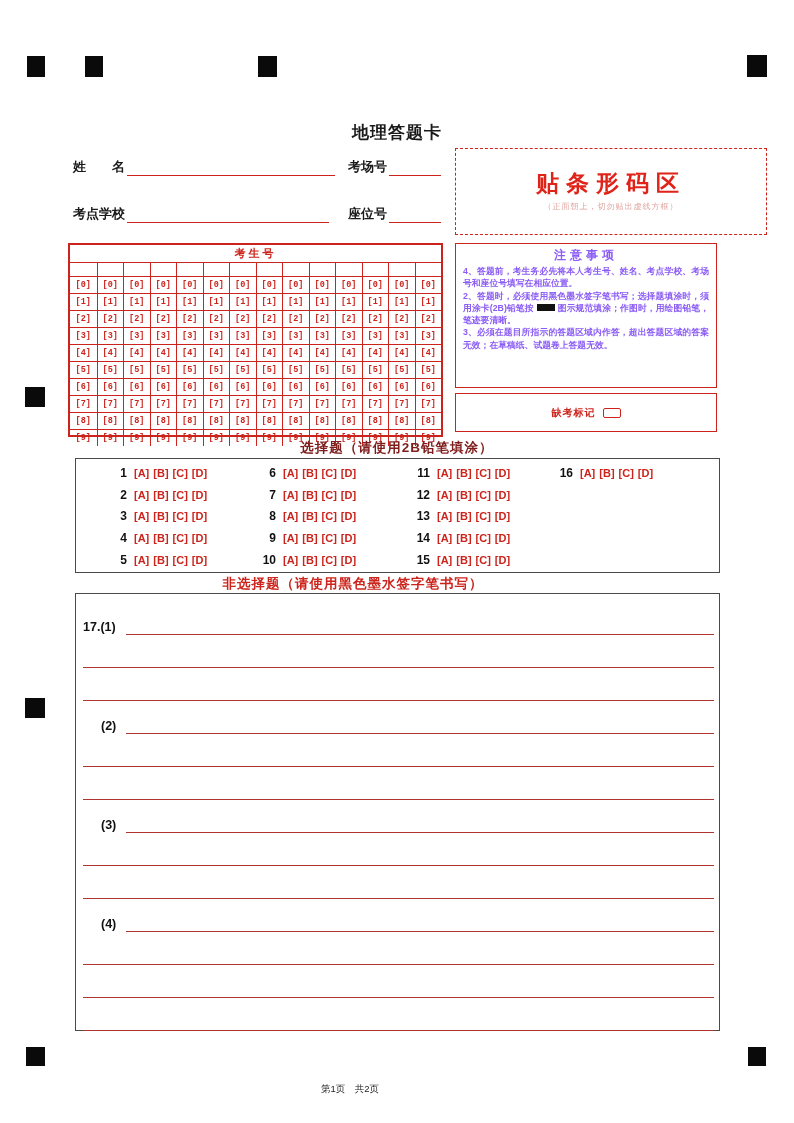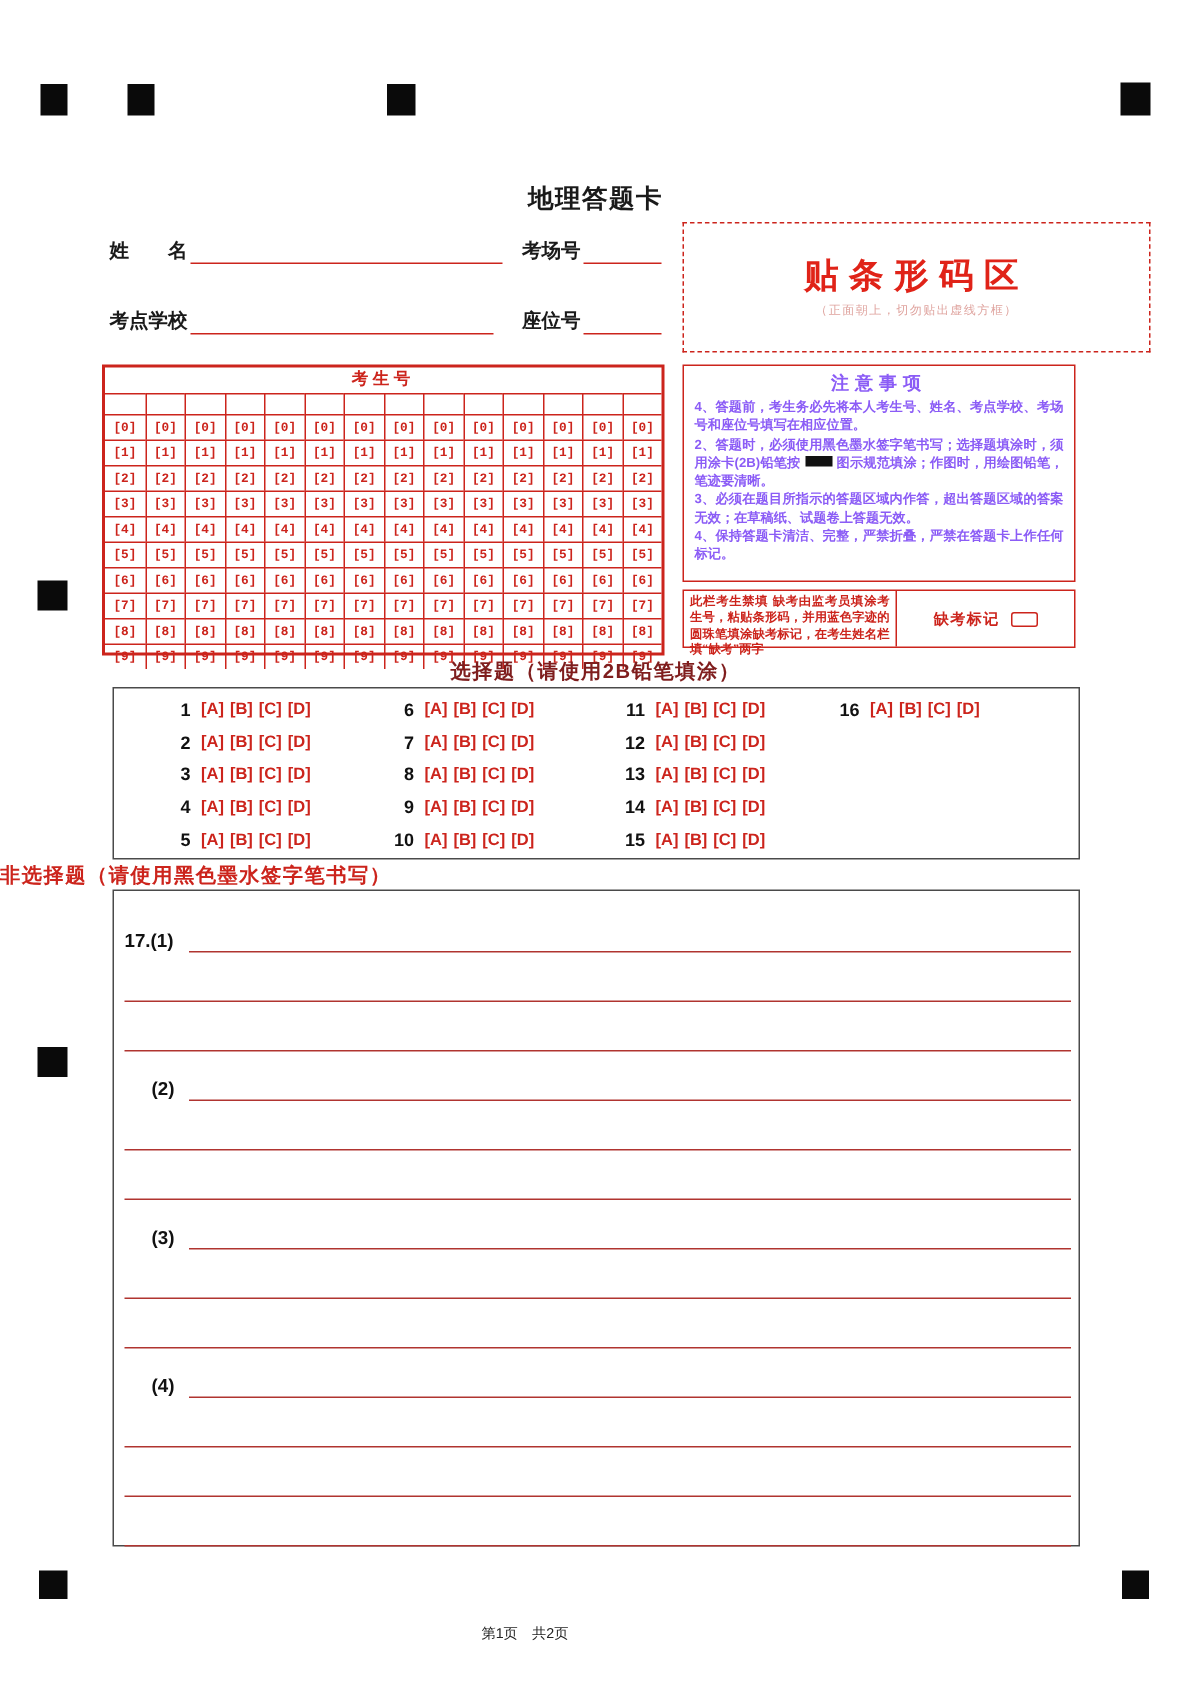--- a/index.html
+++ b/index.html
@@ -44,21 +44,21 @@
   
   .choice-title{position:absolute;left:0;top:439px;width:794px;text-align:center;
       font-size:13.5px;font-weight:bold;color:#7f1d1d;letter-spacing:1px;}
   .choice-box{position:absolute;left:75px;top:458px;width:645px;height:115px;
       border:1.5px solid #4a4a4a;box-sizing:border-box;}
   .cq-col{position:absolute;top:3px;}
   .cq-row{height:21.8px;display:flex;align-items:center;}
   .cq-num{display:inline-block;width:26px;text-align:right;font-size:12px;font-weight:bold;color:#111;margin-right:7px;}
   .cq-opt{color:#cc241c;font-size:11px;font-weight:bold;margin-right:4px;}
   
-  .essay-title{position:absolute;left:0;top:575px;width:706px;
+  .essay-title{position:absolute;left:0;top:575px;width:706px;text-align:center;
       font-size:13.5px;font-weight:bold;color:#cc241c;letter-spacing:1px;}
   .essay-box{position:absolute;left:75px;top:593px;width:645px;height:438px;
       border:1.5px solid #4a4a4a;box-sizing:border-box;}
   .essay-line{position:absolute;height:0;border-bottom:1px solid #b03430;}
   .essay-label{position:absolute;font-size:12.5px;font-weight:600;color:#111;height:16px;line-height:16px;}
   
   .footer{position:absolute;left:0;top:1083px;width:700px;text-align:center;
       font-size:9.5px;color:#222;}
 </style>
 </head>
@@ -276,26 +276,24 @@
         </div>
       </div>
   </div>
 
   <div class="notice">
     <div class="notice-title">注意事项</div>
     <div class="notice-body">
         <div class="notice-item">4、答题前，考生务必先将本人考生号、姓名、考点学校、考场号和座位号填写在相应位置。</div>
         <div class="notice-item">2、答题时，必须使用黑色墨水签字笔书写；选择题填涂时，须用涂卡(2B)铅笔按<span class="fill-sample"></span>图示规范填涂；作图时，用绘图铅笔，笔迹要清晰。</div>
         <div class="notice-item">3、必须在题目所指示的答题区域内作答，超出答题区域的答案无效；在草稿纸、试题卷上答题无效。</div>
-        <div class="notice-item">4、保持答题卡清洁、完整，严禁折叠，严禁在答题卡上作任何标记。</div>
       </div>
   </div>
 
   <div class="absent">
-    <div class="absent-left">此栏考生禁填  缺考由监考员填涂考生号，粘贴条形码，并用蓝色字迹的圆珠笔填涂缺考标记，在考生姓名栏填“缺考”两字</div>
     <div class="absent-right">
       <span class="absent-label">缺考标记</span>
       <span class="absent-mark-box"></span>
     </div>
   </div>
 
   <div class="choice-title">选择题（请使用2B铅笔填涂）</div>
   <div class="choice-box">
       <div class="cq-col" style="left: 25px;">
         <div class="cq-row">

